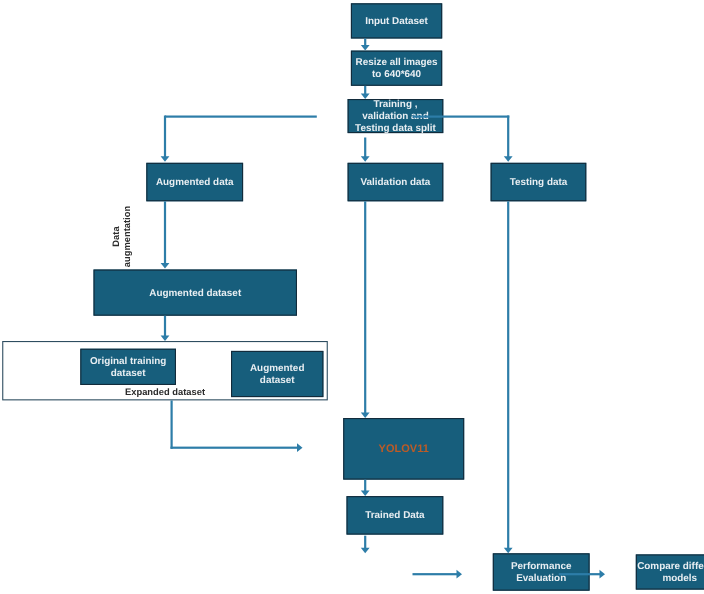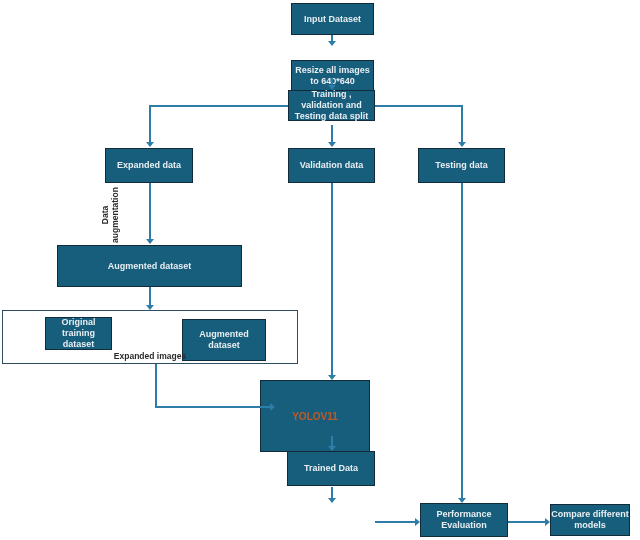--- a/index.html
+++ b/index.html
@@ -17,20 +17,21 @@
     font-family:"Liberation Sans", sans-serif;overflow:hidden;
   }
   .node{
     position:absolute;box-sizing:border-box;
     background:var(--node-fill);
     border:1.5px solid var(--node-border);
     color:var(--node-text);
     display:flex;align-items:center;justify-content:center;
     text-align:center;font-size:9px;font-weight:600;line-height:11px;
     white-space:pre-line;
+    margin-left:28px;
   }
   .node.yolo{color:var(--yolo-text);font-size:10px;}
   .group-box{
     position:absolute;box-sizing:border-box;background:#ffffff;
     border:1px solid var(--group-border);
   }
   .free-label{
     position:absolute;color:var(--label-text);
     font-size:8.5px;font-weight:600;line-height:10px;text-align:center;
     white-space:pre-line;
@@ -43,46 +44,46 @@
     border-top:4px solid transparent;border-bottom:4px solid transparent;
     border-left:5px solid var(--arrow);}
 </style>
 </head>
 <body>
 
 <div class="canvas">
 
   <div class="node" style="left:291px;top:3px;width:83px;height:32px">Input Dataset</div>
 
-  <div class="node" style="left:291px;top:60px;width:83px;height:32px">Resize  all images
+  <div class="node" style="left:291px;top:46px;width:83px;height:32px">Resize  all images
 to 640*640</div>
 
   <div class="node" style="left:288px;top:90px;width:87px;height:31px">Training ,
 validation and
 Testing data split</div>
 
-  <div class="node" style="left:105px;top:148px;width:88px;height:35px">Expanded data</div>
+  <div class="node" style="left:105px;top:148px;width:88px;height:35px">Augmented data</div>
 
   <div class="node" style="left:288px;top:148px;width:87px;height:35px">Validation data</div>
 
   <div class="node" style="left:418px;top:148px;width:87px;height:35px">Testing data</div>
 
   <div class="node" style="left:57px;top:245px;width:185px;height:42px">Augmented dataset</div>
 
   <div class="group-box" style="left:2px;top:310px;width:296px;height:54px"></div>
 
-  <div class="node" style="left:45px;top:317px;width:67px;height:33px">Original  training
+  <div class="node" style="left:45px;top:317px;width:87px;height:33px">Original  training
 dataset</div>
 
   <div class="node" style="left:182px;top:319px;width:84px;height:42px">Augmented
 dataset</div>
 
-  <div class="free-label" style="left:100px;top:351px;width:100px">Expanded images</div>
+  <div class="free-label" style="left:100px;top:351px;width:100px">Expanded dataset</div>
 
-  <div class="node yolo" style="left:260px;top:380px;width:110px;height:72px">YOLOV11</div>
+  <div class="node yolo" style="left:284px;top:380px;width:110px;height:56px">YOLOV11</div>
 
   <div class="node" style="left:287px;top:451px;width:88px;height:35px">Trained Data</div>
 
 
   <div class="node" style="left:550px;top:504px;width:80px;height:32px">Compare different
 models</div>
 
   <div class="node" style="left:420px;top:503px;width:88px;height:34px">Performance
 Evaluation</div>
 

